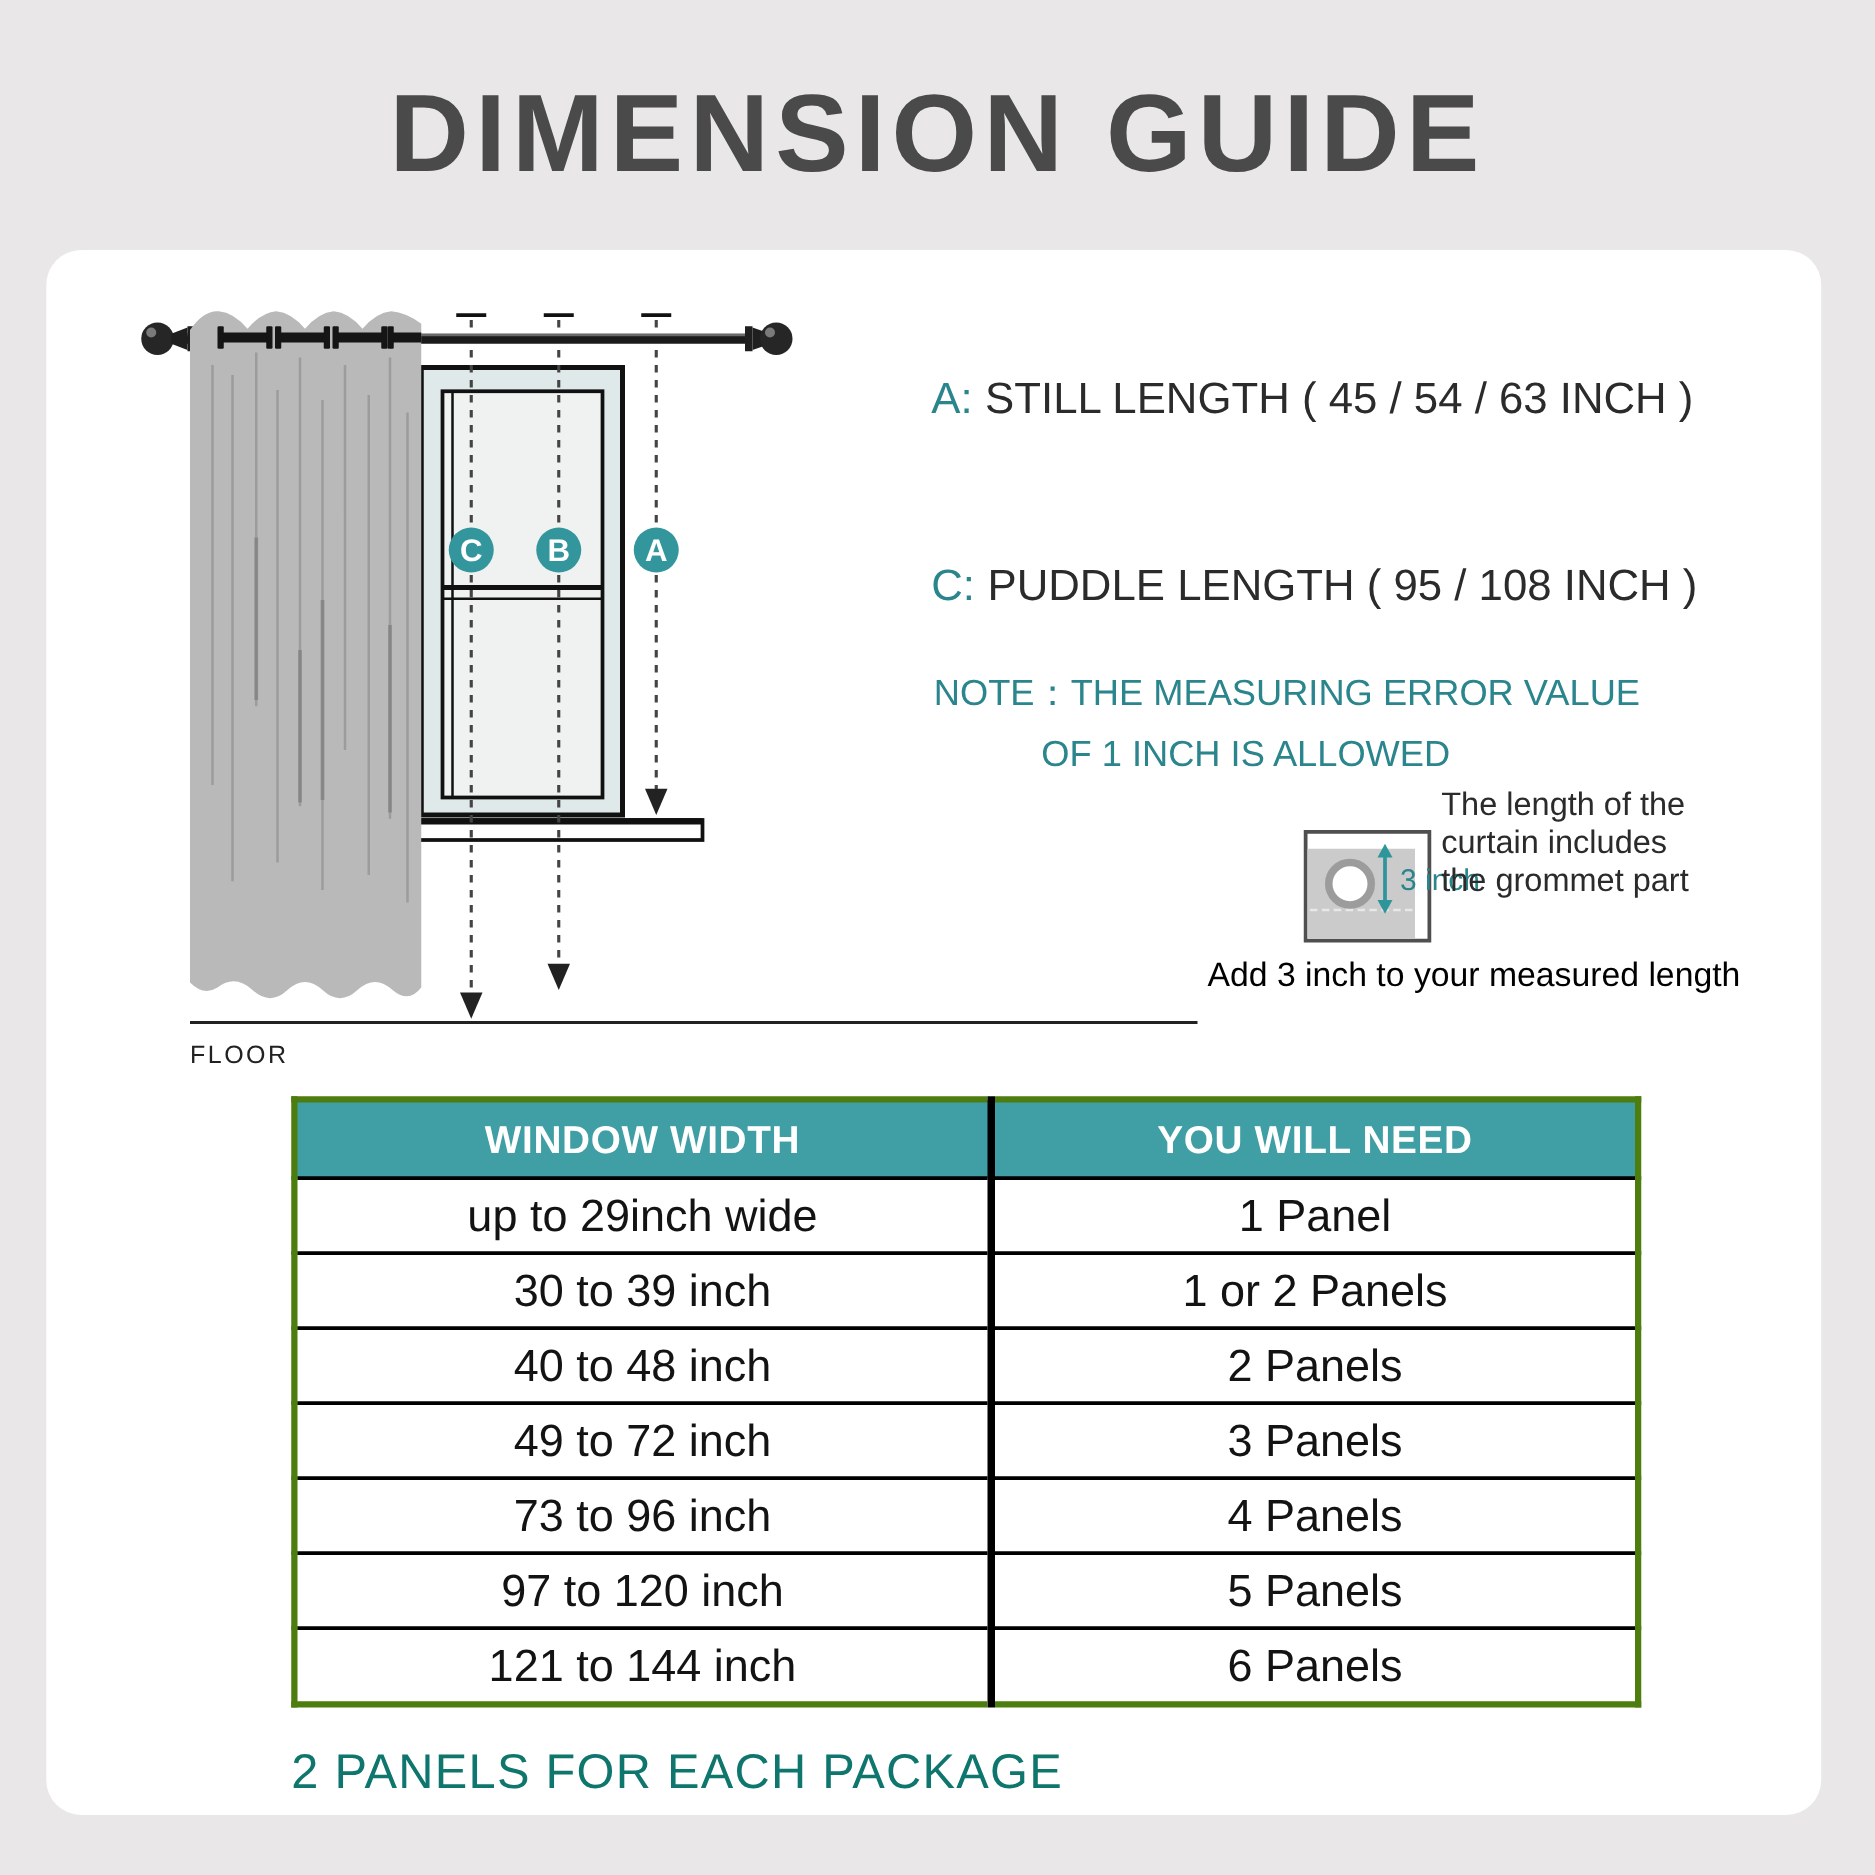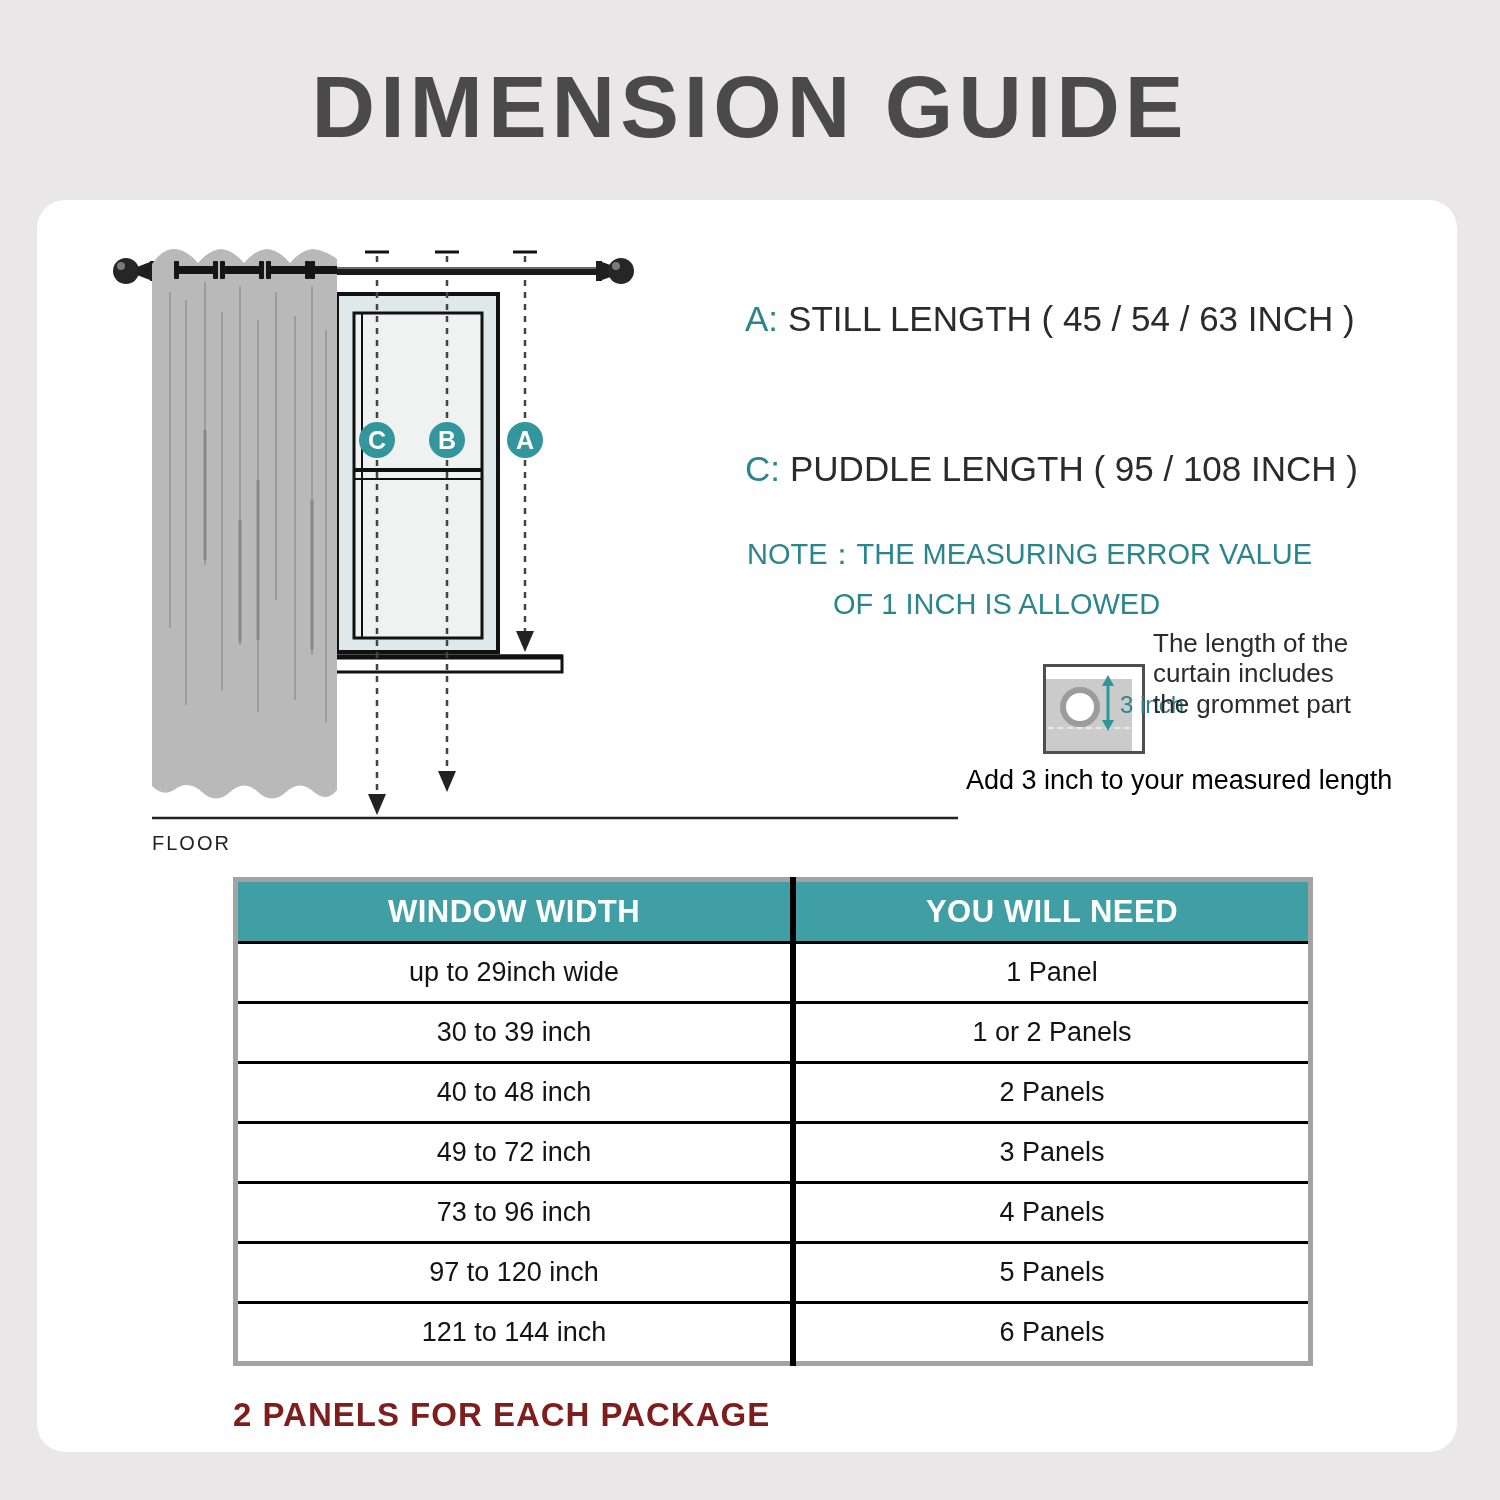--- a/index.html
+++ b/index.html
@@ -64,41 +64,41 @@
     font-size:26px;line-height:1.17;color:#2b2b2b;
   }
   .grommet-tip{
     position:absolute;left:966px;top:765px;
     font-size:27px;color:#000000;white-space:nowrap;
   }
   
   table.panel-table{
     position:absolute;left:233px;top:877px;
     border-collapse:collapse;
-    border:5px solid #a3a3a3;
+    border:5px solid #4d7c0f;
     table-layout:fixed;
   }
   .panel-table th,.panel-table td{
     border:3px solid #000;
     text-align:center;vertical-align:middle;
     padding:0;
   }
   .panel-table th{
     background:#3f9fa4;color:#ffffff;
     font-size:31px;font-weight:bold;height:59px;
     letter-spacing:0.5px;
   }
   .panel-table td{
-    font-size:27px;color:#131313;height:57px;background:#fff;
+    font-size:36px;color:#131313;height:57px;background:#fff;
   }
   .panel-table .c1{width:552px;border-right:6px solid #000;}
   .panel-table .c2{width:512px;}
   .footer-note{
     position:absolute;left:233px;top:1396px;
-    font-size:33px;letter-spacing:1px;color:#7f1d1d;white-space:nowrap;font-weight:bold;
+    font-size:39px;letter-spacing:1px;color:#0f766e;white-space:nowrap;
   }
 </style>
 </head>
 <body>
 
 <div class="page">
 
   <div class="title">DIMENSION GUIDE</div>
 
   <div class="card"></div>

